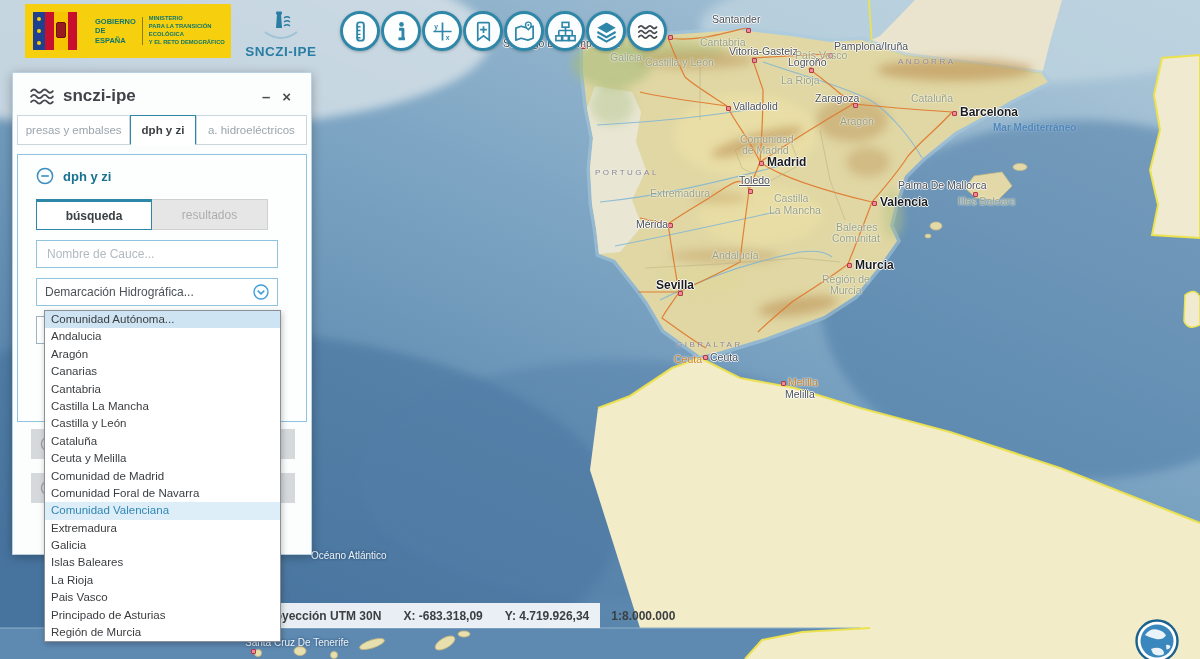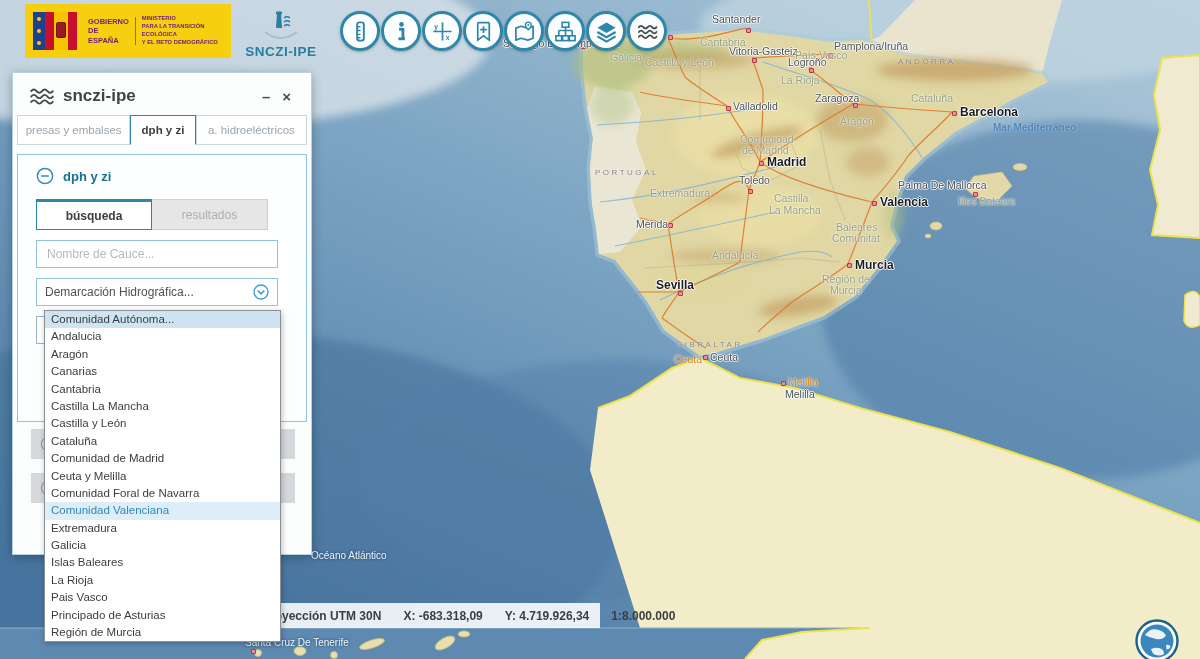--- a/index.html
+++ b/index.html
@@ -31,21 +31,21 @@
   .gov-box{position:absolute;left:25px;top:4px;width:206px;height:54px;background:#f6d00f;
     z-index:10;display:flex;align-items:center;padding:6px 6px 6px 8px;}
   .gov-flag{width:44px;height:38px;display:flex;flex-shrink:0;}
   .flag-eu{width:12px;background:#1f3f8f;position:relative;}
   .flag-eu i{position:absolute;left:4px;width:4px;height:4px;background:#f6d00f;border-radius:50%;}
   .flag-eu i:nth-child(1){top:5px;} .flag-eu i:nth-child(2){top:17px;} .flag-eu i:nth-child(3){top:29px;}
   .flag-r{width:9px;background:#c8102e;}
   .flag-y{width:14px;background:#f7c400;position:relative;}
   .flag-y b{position:absolute;left:2px;top:10px;width:10px;height:16px;background:#9a1b1e;
     border-radius:2px;border:1px solid #6d1012;}
-  .gov-text{margin-left:11px;font-weight:bold;color:#701a75;}
+  .gov-text{margin-left:18px;font-weight:bold;color:#0f766e;}
   .gov-name{font-size:7.5px;line-height:1.25;border-right:1px solid #8c7c10;padding-right:6px;}
   .gov-ministry{font-size:5.8px;line-height:1.35;padding-left:6px;}
   .gov-text-row{display:flex;align-items:center;}
   .snczi-logo{position:absolute;left:237px;top:7px;width:88px;height:52px;z-index:10;
     display:flex;flex-direction:column;align-items:center;justify-content:flex-end;}
   .snczi-logo .word{font-size:13.5px;font-weight:bold;letter-spacing:.5px;color:#2a7da3;}
 
   
   .toolbar{position:absolute;left:0;top:0;z-index:10;}
   .tool-btn{position:absolute;top:11px;width:40px;height:40px;border-radius:50%;
@@ -255,21 +255,21 @@
         <div class="map-marker" style="left: 952px; top: 111px;"></div>
         <div class="map-label lbl-city-major" style="left: 960px; top: 106px;">Barcelona</div>
         <div class="map-label lbl-sea" style="left: 993px; top: 123px;">Mar Mediterráneo</div>
         <div class="map-label lbl-region" style="left: 840px; top: 116px;">Aragón</div>
         <div class="map-label lbl-region" style="left: 740px; top: 134px;">Comunidad</div>
         <div class="map-label lbl-region" style="left: 742px; top: 145px;">de Madrid</div>
         <div class="map-marker" style="left: 759px; top: 161px;"></div>
         <div class="map-label lbl-city-major" style="left: 767px; top: 156px;">Madrid</div>
         <div class="map-label lbl-spaced" style="left: 595px; top: 169px;">PORTUGAL</div>
         <div class="map-marker" style="left: 748px; top: 189px;"></div>
-        <div class="map-label lbl-city" style="left: 739px; top: 175px;">Toledo</div>
+        <div class="map-label lbl-city" style="left: 739px; top: 175px; text-decoration: underline;">Toledo</div>
         <div class="map-label lbl-region" style="left: 650px; top: 188px;">Extremadura</div>
         <div class="map-label lbl-region" style="left: 774px; top: 193px;">Castilla</div>
         <div class="map-label lbl-region" style="left: 769px; top: 205px;">La Mancha</div>
         <div class="map-marker" style="left: 973px; top: 192px;"></div>
         <div class="map-label lbl-city" style="left: 898px; top: 180px;">Palma De Mallorca</div>
         <div class="map-marker" style="left: 872px; top: 201px;"></div>
         <div class="map-label lbl-city-major" style="left: 880px; top: 196px;">Valencia</div>
         <div class="map-label lbl-region" style="left: 958px; top: 196px; text-align: right;">Illes Balears</div>
         <div class="map-marker" style="left: 668px; top: 223px;"></div>
         <div class="map-label lbl-city" style="left: 636px; top: 219px;">Mérida</div>
@@ -469,22 +469,22 @@
 
   <div class="dropdown">
       <div class="dd-item selected">Comunidad Autónoma...</div>
       <div class="dd-item">Andalucia</div>
       <div class="dd-item">Aragón</div>
       <div class="dd-item">Canarias</div>
       <div class="dd-item">Cantabria</div>
       <div class="dd-item">Castilla La Mancha</div>
       <div class="dd-item">Castilla y León</div>
       <div class="dd-item">Cataluña</div>
+      <div class="dd-item">Ceuta y Melilla</div>
       <div class="dd-item">Comunidad de Madrid</div>
-      <div class="dd-item">Ceuta y Melilla</div>
       <div class="dd-item">Comunidad Foral de Navarra</div>
       <div class="dd-item hover">Comunidad Valenciana</div>
       <div class="dd-item">Extremadura</div>
       <div class="dd-item">Galicia</div>
       <div class="dd-item">Islas Baleares</div>
       <div class="dd-item">La Rioja</div>
       <div class="dd-item">Pais Vasco</div>
       <div class="dd-item">Principado de Asturias</div>
       <div class="dd-item">Región de Murcia</div>
     </div>

